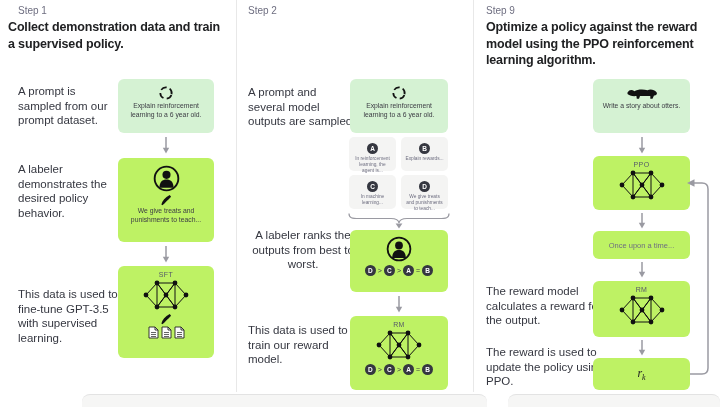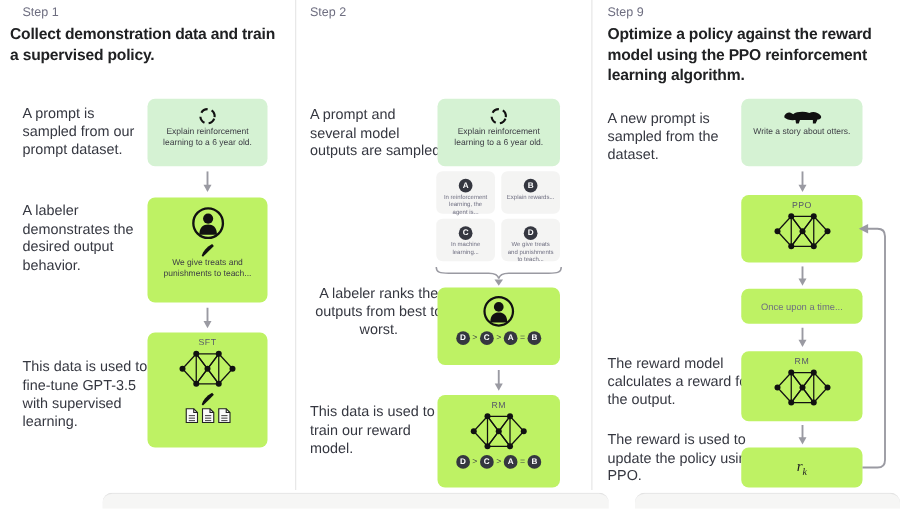--- a/index.html
+++ b/index.html
@@ -34,21 +34,21 @@
 
 <div id="canvas">
 
   <div class="divider" style="left:236px;"></div>
   <div class="divider" style="left:473px;"></div>
 
   <div class="abs step-label" style="left:18px;top:5px;">Step 1</div>
   <div class="abs col-heading" style="left:8px;top:19px;width:212px;">Collect demonstration data and train a supervised policy.</div>
 
   <div class="abs caption" style="left:18px;top:84px;width:102px;">A prompt is sampled from our prompt dataset.</div>
-  <div class="abs caption" style="left:18px;top:162px;width:106px;">A labeler demonstrates the desired output behavior.</div>
+  <div class="abs caption" style="left:18px;top:162px;width:106px;">A labeler demonstrates the desired policy behavior.</div>
   <div class="abs caption" style="left:18px;top:287px;width:110px;">This data is used to fine-tune GPT-3.5 with supervised learning.</div>
 
   <div class="abs gbox" style="left:118px;top:79px;width:96px;height:54px;">
     <svg class="icon-block" style="margin-top:6px;" width="16" height="16" viewBox="0 0 16 16">
       <circle cx="8" cy="8" r="5.7" fill="none" stroke="#111" stroke-width="1.7" stroke-dasharray="6 3.4" transform="rotate(20 8 8)"></circle>
     </svg>
     <div class="box-text">Explain reinforcement learning to a 6 year old.</div>
   </div>
 
   <svg class="abs" style="left:161px;top:137px;" width="10" height="17">
@@ -217,21 +217,20 @@
       <span class="rsep">&gt;</span>
       <span class="rc">A</span>
       <span class="rsep">=</span>
       <span class="rc">B</span>
     </div>
   </div>
 
   <div class="abs step-label" style="left:486px;top:5px;">Step 9</div>
   <div class="abs col-heading" style="left:486px;top:19px;width:234px;">Optimize a policy against the reward model using the PPO reinforcement learning algorithm.</div>
 
-  <div class="abs caption" style="left:486px;top:88px;width:112px;">A new prompt is sampled from the dataset.</div>
   <div class="abs caption" style="left:486px;top:284px;width:120px;">The reward model calculates a reward for the output.</div>
   <div class="abs caption" style="left:486px;top:345px;width:120px;">The reward is used to update the policy using PPO.</div>
 
   <div class="abs gbox" style="left:593px;top:79px;width:97px;height:54px;">
     <svg class="icon-block" style="margin-top:7px;" width="32" height="15" viewBox="0 0 32 15">
       <path d="M1.5,6.5 C3.5,3.2 6,3.4 8.5,5.3 C11,3.4 17,2.8 21.5,4.3 C24.5,2.8 28.5,3.8 30.5,6.3 C31.6,7.9 30.5,9.5 28,9.5 L26.5,12.8 L24.3,12.8 L24.3,10 L14,10 L13,12.8 L10.8,12.8 L10.4,10 C6.5,10.5 3,9.5 1.5,8 Z" fill="#111"></path>
     </svg>
     <div class="box-text">Write a story about otters.</div>
   </div>
 

